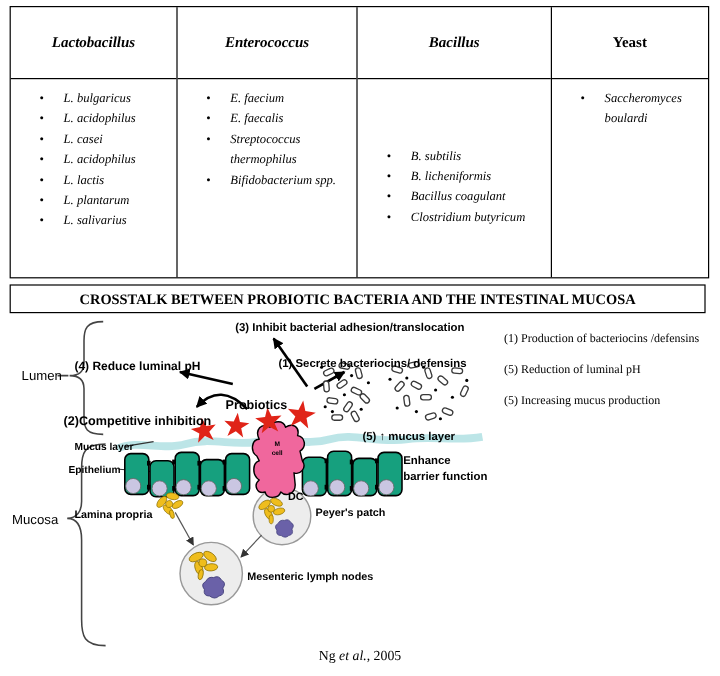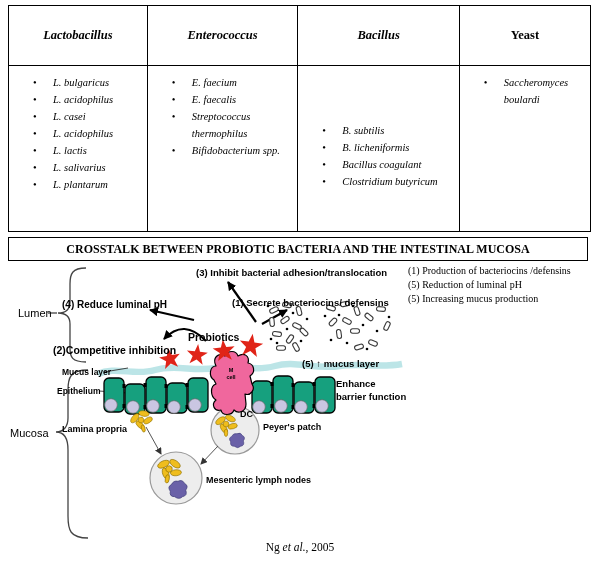--- a/index.html
+++ b/index.html
@@ -21,42 +21,42 @@
   .banner{position:absolute;left:8px;top:237px;width:578px;height:22px;border:1.6px solid #000;
           text-align:center;line-height:22px;font-weight:bold;font-size:12px;box-sizing:content-box;}
 
   
   svg.diagram{position:absolute;left:0;top:260px;width:600px;height:282px;}
   svg.diagram text{font-family:"Liberation Sans",sans-serif;font-weight:bold;fill:#000;}
   svg.diagram text.plain{font-weight:normal;}
 
   
   .side-notes{position:absolute;left:408px;top:264px;width:192px;font-size:10px;line-height:1.4;text-align:justify;}
-  .side-notes p{margin:0;}
+  .side-notes p{margin:12px;}
 
   
   .citation{position:absolute;left:0;top:541px;width:100%;text-align:center;font-size:11.5px;}
   .citation .it{font-style:italic;margin-top:12px;}
 </style>
 </head>
 <body>
 
 <div class="page">
 
   <div class="genus-table">
     <div class="gcol w0">
       <div class="ghead">Lactobacillus</div>
       <ul class="species">
         <li>L. bulgaricus</li>
         <li>L. acidophilus</li>
         <li>L. casei</li>
         <li>L. acidophilus</li>
         <li>L. lactis</li>
+        <li>L. plantarum</li>
         <li>L. salivarius</li>
-        <li>L. plantarum</li>
       </ul>
     </div>
     <div class="gcol w1">
       <div class="ghead">Enterococcus</div>
       <ul class="species">
         <li>E. faecium</li>
         <li>E. faecalis</li>
         <li>Streptococcus thermophilus</li>
         <li>Bifidobacterium spp.</li>
       </ul>

